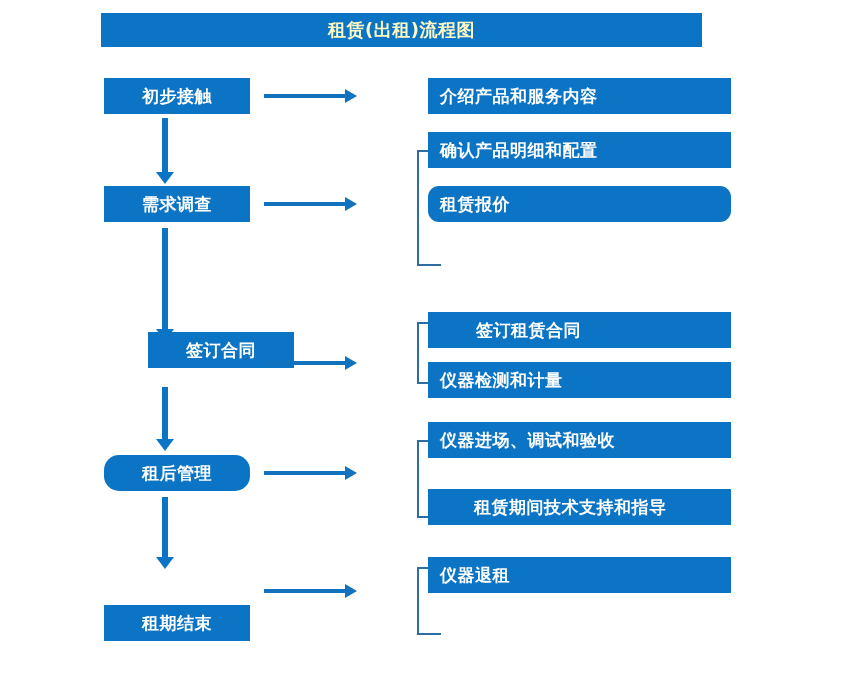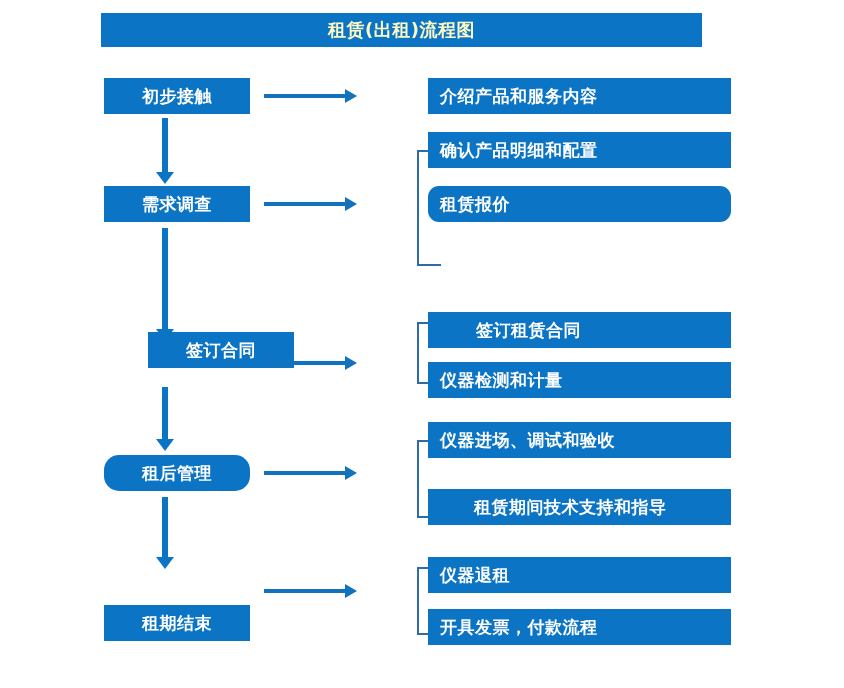--- a/index.html
+++ b/index.html
@@ -136,15 +136,14 @@
   <div class="bracket" style="top:567px; height:68px;"></div>
 
   <div class="node detail" style="top:78px;">介绍产品和服务内容</div>
   <div class="node detail" style="top:132px;">确认产品明细和配置</div>
   <div class="node detail" style="top:186px;border-radius:11px;">租赁报价</div>
   <div class="node detail" style="top:312px;padding-left:48px;">签订租赁合同</div>
   <div class="node detail" style="top:422px;">仪器进场、调试和验收</div>
   <div class="node detail" style="top:362px;">仪器检测和计量</div>
   <div class="node detail" style="top:489px;padding-left:46px;">租赁期间技术支持和指导</div>
   <div class="node detail" style="top:557px;">仪器退租</div>
-  <div class="node detail" style="top:609px;">开具发票，付款流程</div>
 
 </div>
 
 </body></html>

